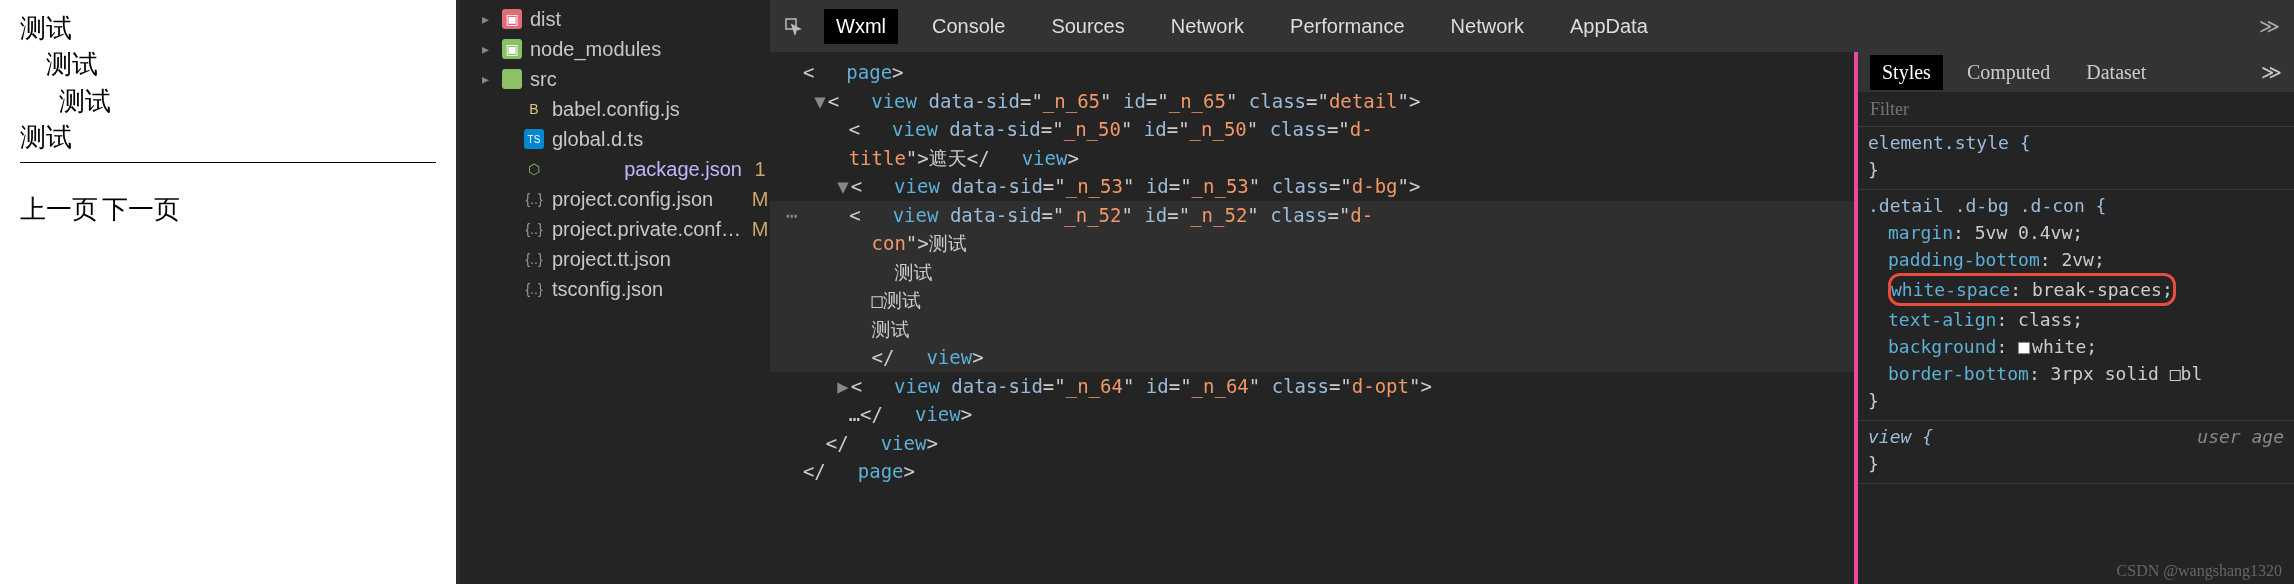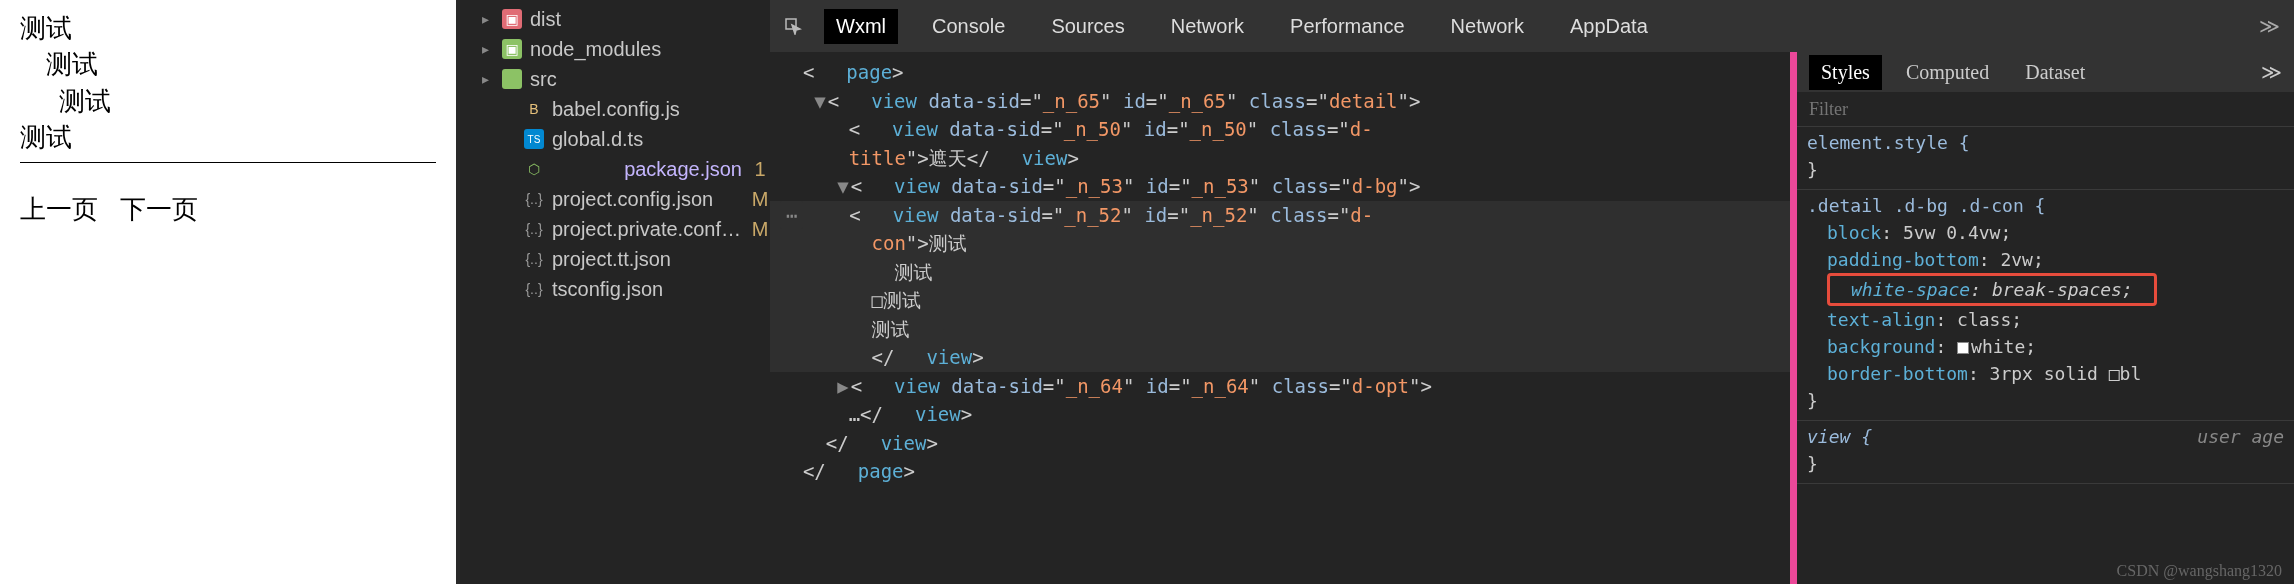--- a/index.html
+++ b/index.html
@@ -21,21 +21,21 @@
       border-right: 4px solid #2a2a2a;
       font-size: 26px;
       padding: 10px 20px;
     }
     .preview-content { flex: 1; }
     .preview-content div { line-height: 1.4; }
     .indent1 { text-indent: 1em; }
     .indent2 { text-indent: 1.5em; }
     .preview-sep { border-bottom: 1px solid #000; margin: 6px 0 28px 0; }
     .preview-nav { display: flex; justify-content: space-between; font-size: 26px; }
-    .nav-left, .nav-right { display: flex; gap: 22px; }
+    .nav-left, .nav-right { display: flex; gap: 4px; }
     
     .file-tree {
       width: 310px;
       background: #242424;
       color: #c8c8c8;
       font-size: 20px;
       padding-top: 4px;
     }
     .tree-row { display: flex; align-items: center; height: 30px; padding-left: 22px; gap: 8px; }
     .tree-row.level2 { padding-left: 44px; }
@@ -64,33 +64,33 @@
     .wxml-view { flex: 1; font-family: Menlo, Consolas, monospace; font-size: 19px; padding: 6px 10px; line-height: 1.5; white-space: pre; overflow: hidden; color: #ccc; }
     .tag { color: #5db0d7; margin-left: 32px; }
     .attrn { color: #9bbbdc; }
     .attrv { color: #f29766; }
     .txt { color: #ccc; }
     .caret-tri { color: #888; margin-right: 2px; }
     .line { white-space: pre; }
     .selblock { background: #2f2f2f; display: block; margin: 0 -10px; padding: 0 10px; }
     .dots { color: #888; background: #2f2f2f; display: inline-block; padding: 0 6px; border-radius: 2px; }
     
-    .styles-panel { width: 504px; background: #242424; color: #ccc; font-family: Menlo, Consolas, monospace; font-size: 18px; border-left: 7px solid #ec4899; display: flex; flex-direction: column; }
+    .styles-panel { width: 440px; background: #242424; color: #ccc; font-family: Menlo, Consolas, monospace; font-size: 18px; border-left: 4px solid #ec4899; display: flex; flex-direction: column; }
     .sp-tabs { display: flex; gap: 12px; padding: 0 12px; height: 40px; align-items: center; background: #333; font-family: -apple-system; font-size: 20px; }
     .sp-tab { padding: 6px 12px; }
     .sp-tab.active { background: #000; color: #fff; }
     .sp-more { margin-left: auto; }
     .sp-filter { padding: 6px 12px; border-bottom: 1px solid #3a3a3a; }
     .sp-filter input { background: transparent; border: none; color: #999; font-size: 18px; width: 100%; outline: none; font-family: -apple-system; }
     .rule-block { padding: 2px 10px 6px 10px; border-bottom: 1px solid #3a3a3a; line-height: 1.5; }
     .selector { color: #9bbbdc; }
     .propn { color: #5db0d7; }
     .propv { color: #ccc; }
     .swatch { display: inline-block; width: 12px; height: 12px; background: #fff; border: 1px solid #888; vertical-align: middle; margin-right: 2px; }
-    .hl-box { border: 3px solid #e74c3c; border-radius: 4px; padding: 0 21px; display: inline-block; font-style: italic; }
+    .hl-box { border: 3px solid #e74c3c; border-radius: 12px; padding: 0 0; display: inline-block; }
     .ua-note { float: right; color: #888; font-style: italic; margin-left: 30px; }
     .indentp { padding-left: 20px; }
     .watermark { position: absolute; right: 12px; bottom: 4px; color: #666; font-size: 16px; font-family: -apple-system; }
   </style>
 </head>
 <body>
 
 <div class="preview-panel">
   <div class="preview-content">
     <div>测试</div>
@@ -200,21 +200,21 @@
       </div>
       <div class="sp-filter">
         <input placeholder="Filter" style="">
       </div>
       <div class="rule-block">
         <div><span class="selector">element.style {</span></div>
         <div>}</div>
       </div>
       <div class="rule-block" id="rule2">
           <div><span class="selector">.detail .d-bg .d-con {</span></div>
-          <div class="indentp"><span class="propn">block</span>: <span class="propv">5vw 0.4vw;</span></div>
+          <div class="indentp"><span class="propn">margin</span>: <span class="propv">5vw 0.4vw;</span></div>
           <div class="indentp"><span class="propn">padding-bottom</span>: <span class="propv">2vw;</span></div>
           <div class="indentp"><span class="hl-box"><span class="propn">white-space</span>: <span class="propv">break-spaces;</span></span></div>
           <div class="indentp"><span class="propn">text-align</span>: <span class="propv">class;</span></div>
           <div class="indentp"><span class="propn">background</span>: <span class="swatch"></span><span class="propv">white;</span></div>
           <div class="indentp"><span class="propn">border-bottom</span>: <span class="propv">3rpx solid □bl</span></div>
           <div>}</div>
         </div>
       <div class="rule-block" id="rule3">
           <div><span class="selector" style="font-style:italic">view {</span><span class="ua-note">user age</span></div>
           <div>}</div>

